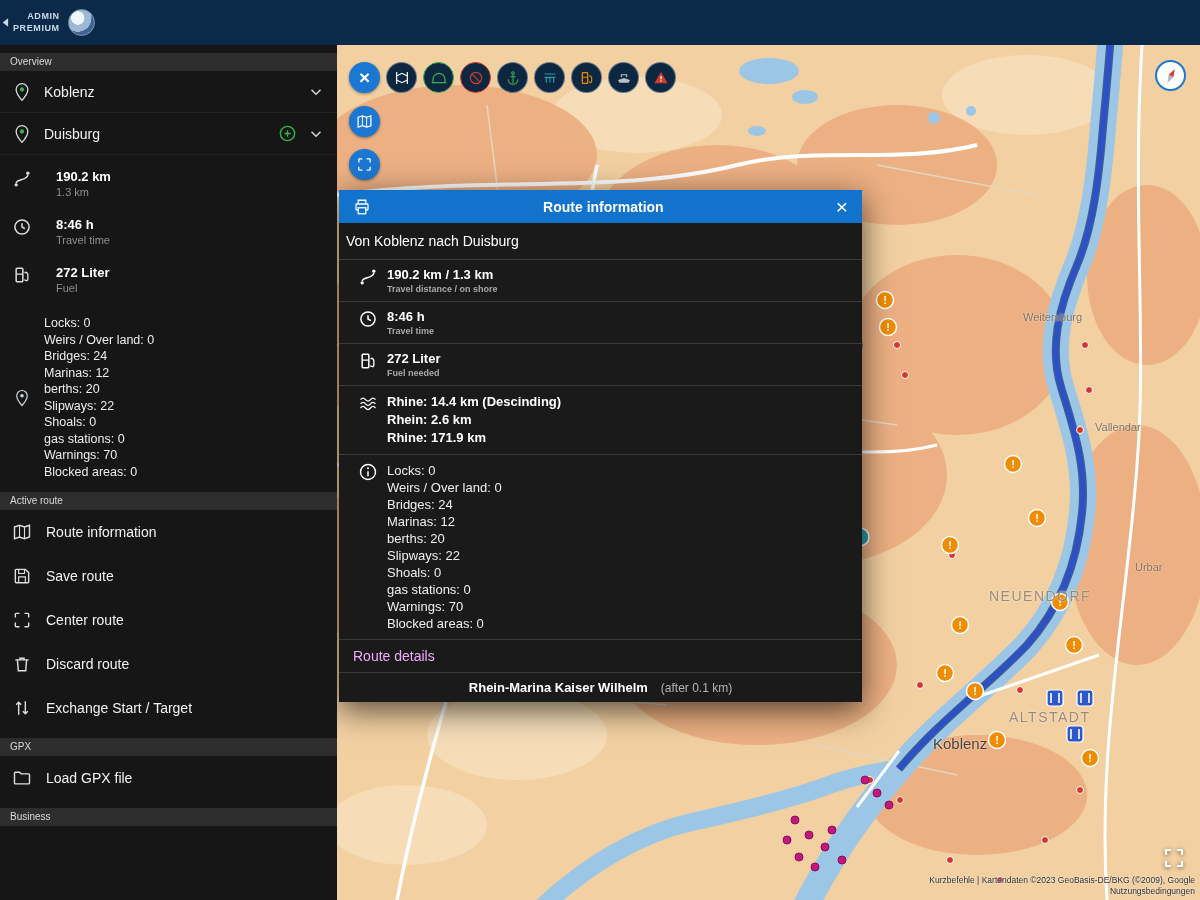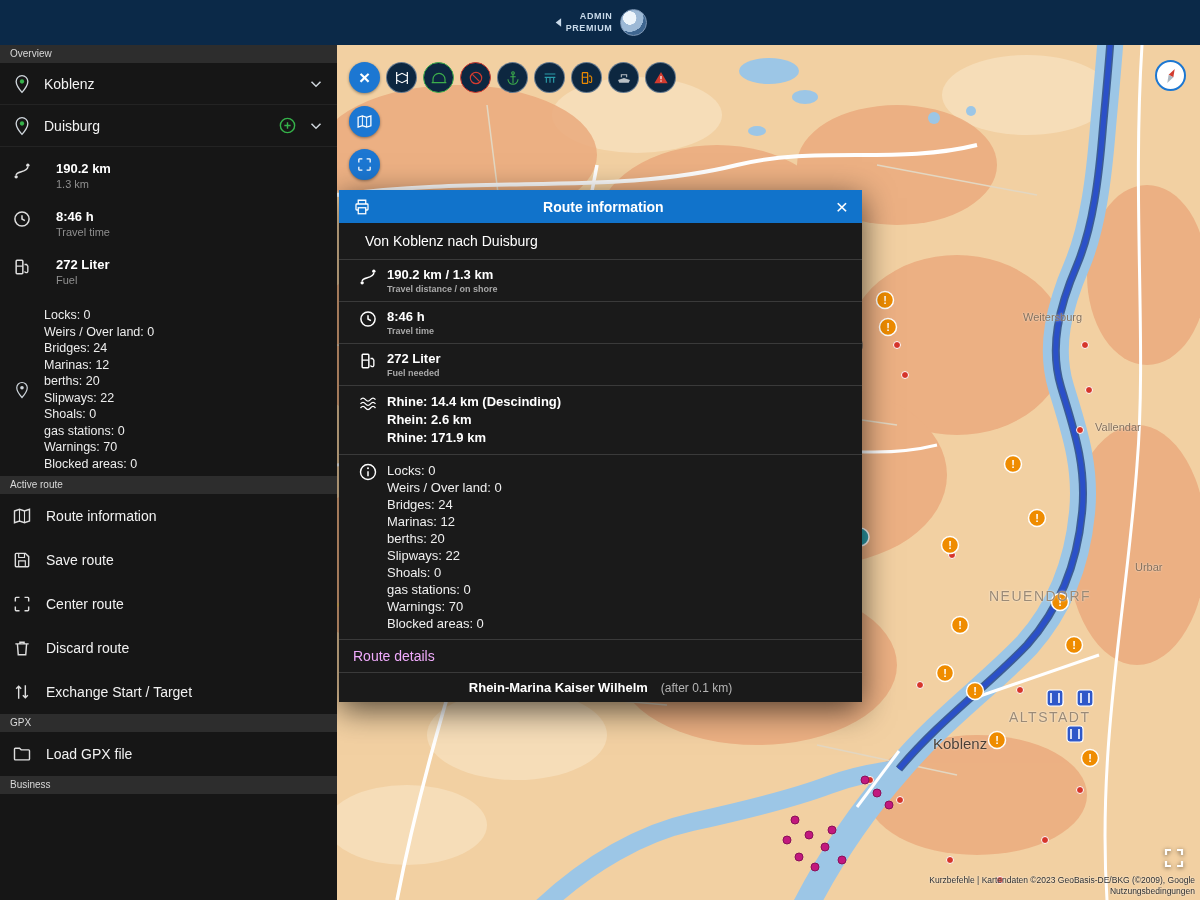--- a/index.html
+++ b/index.html
@@ -2,30 +2,30 @@
 <html><head>
 <meta charset="utf-8">
 <style>
   *{box-sizing:border-box;margin:0;padding:0}
   html,body{width:1200px;height:900px;overflow:hidden;background:#111;
     font-family:"Liberation Sans",sans-serif;}
   .app{position:relative;width:1200px;height:900px;overflow:hidden}
 
   
   .topbar{position:absolute;top:0;left:0;width:1200px;height:45px;background:#0b2948;
-    display:flex;align-items:center;justify-content:center;padding:0 0;z-index:60}
+    display:flex;align-items:center;justify-content:flex-start;padding:0 0;z-index:60}
   .brand{display:flex;align-items:center;gap:8px}
   .brand-text{color:#c9daea;font-size:9px;line-height:1.3;text-align:right;letter-spacing:.6px;font-weight:bold}
   .brand-logo{width:27px;height:27px;border-radius:50%;
     background:radial-gradient(circle at 35% 32%,#eef5fb 0 28%,#9db9d6 29% 58%,#3f6690 59% 100%);
     border:1px solid #7e97b5}
 
   
   .sidebar{position:absolute;top:45px;left:0;width:337px;bottom:0;background:#161616;color:#fff;overflow:hidden;z-index:50}
-  .section-h{height:18px;line-height:18px;background:#2d2d2d;color:#d9d9d9;font-size:10px;padding:0 10px;}
+  .section-h{height:18px;line-height:18px;background:#2d2d2d;color:#d9d9d9;font-size:10px;padding:0 10px;margin-top:8px}
   .select-row{display:flex;align-items:center;height:42px;padding:0 12px;border-bottom:1px solid #232323;cursor:pointer}
   .select-row .lbl{flex:1;font-size:14px;margin-left:12px;color:#f2f2f2}
   .icn{display:inline-flex;align-items:center;justify-content:center}
   .stats{margin-top:12px}
   .stat-row{display:flex;align-items:flex-start;height:48px;padding:2px 12px}
   .stat-txt{margin-left:24px}
   .stat-val{font-size:13px;font-weight:bold;color:#fff}
   .stat-sub{font-size:11px;color:#8f8f8f;margin-top:2px}
   .counts-row{display:flex;padding:4px 12px}
   .counts-row .icn{width:20px;align-self:center}
@@ -59,21 +59,21 @@
   .fullscreen{position:absolute;right:14px;bottom:26px;z-index:10;cursor:pointer;
     filter:drop-shadow(0 1px 2px rgba(0,0,0,.6))}
 
   
   .dialog{position:absolute;left:339px;top:190px;width:523px;background:#1a1a1a;z-index:40;
     box-shadow:0 8px 30px rgba(0,0,0,.65)}
   .dlg-header{height:33px;background:#1173cb;display:flex;align-items:center;padding:0 10px;color:#fff}
   .dlg-title{flex:1;text-align:center;font-weight:bold;font-size:14px}
   .dlg-x{font-size:21px;line-height:1;cursor:pointer;padding:0 4px}
   .dlg-print{cursor:pointer;display:flex;padding:0 4px}
-  .dlg-sub{padding:10px 26px;font-size:14px;color:#fff;border-bottom:1px solid #3a3a3a}
+  .dlg-sub{padding:10px 7px;font-size:14px;color:#fff;border-bottom:1px solid #3a3a3a}
   .dlg-row{display:flex;align-items:flex-start;padding:7px 10px;border-bottom:1px solid #3a3a3a}
   .dlg-ic{width:38px;display:flex;justify-content:center;flex:0 0 auto}
   .dlg-val{font-size:13px;font-weight:bold;color:#fff}
   .dlg-sm{font-size:9px;color:#a8a8a8;font-weight:bold;margin-top:2px}
   .dlg-wlines{font-size:13px;font-weight:bold;color:#fff;line-height:18px}
   .dlg-counts{font-size:13px;color:#efefef;line-height:17px}
   .dlg-details{padding:8px 14px;font-size:14px;color:#f0abfc;border-bottom:1px solid #3a3a3a}
   .dlg-wp{padding:7px 10px;text-align:center;font-size:13px;font-weight:bold;color:#fff}
   .dlg-wp .after{font-size:12px;font-weight:normal;color:#b5b5b5;margin-left:13px}
 </style>

